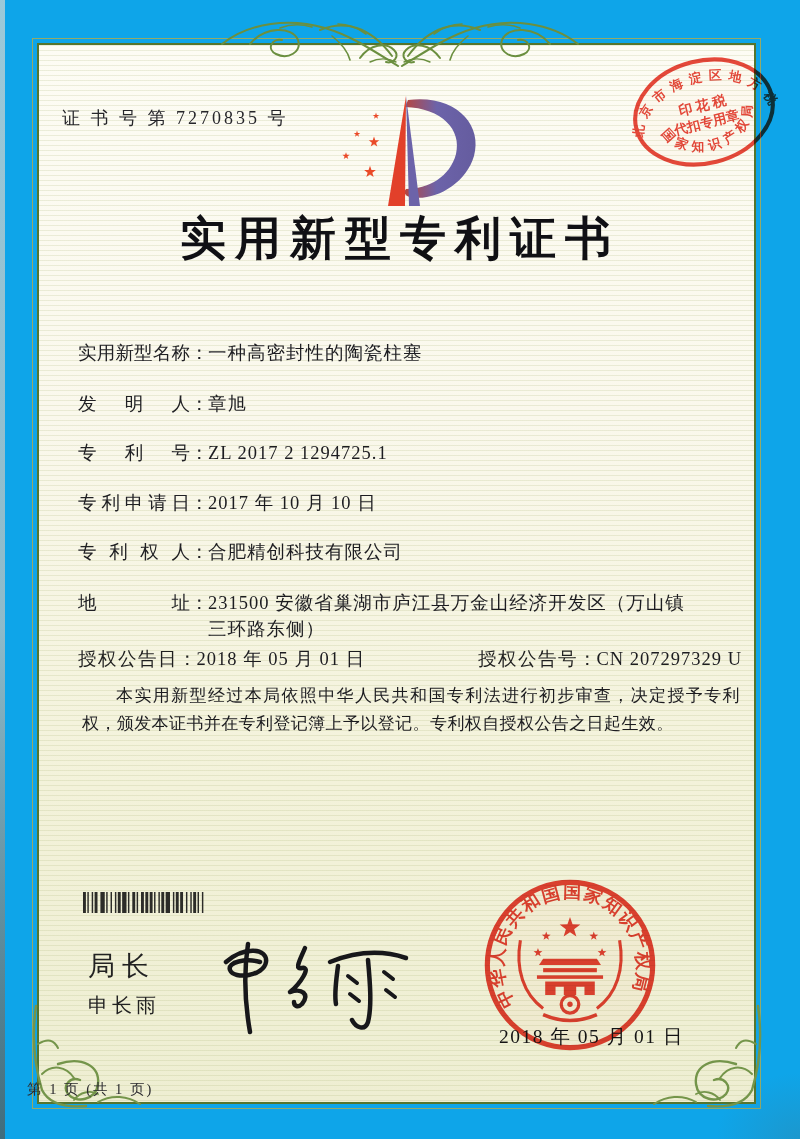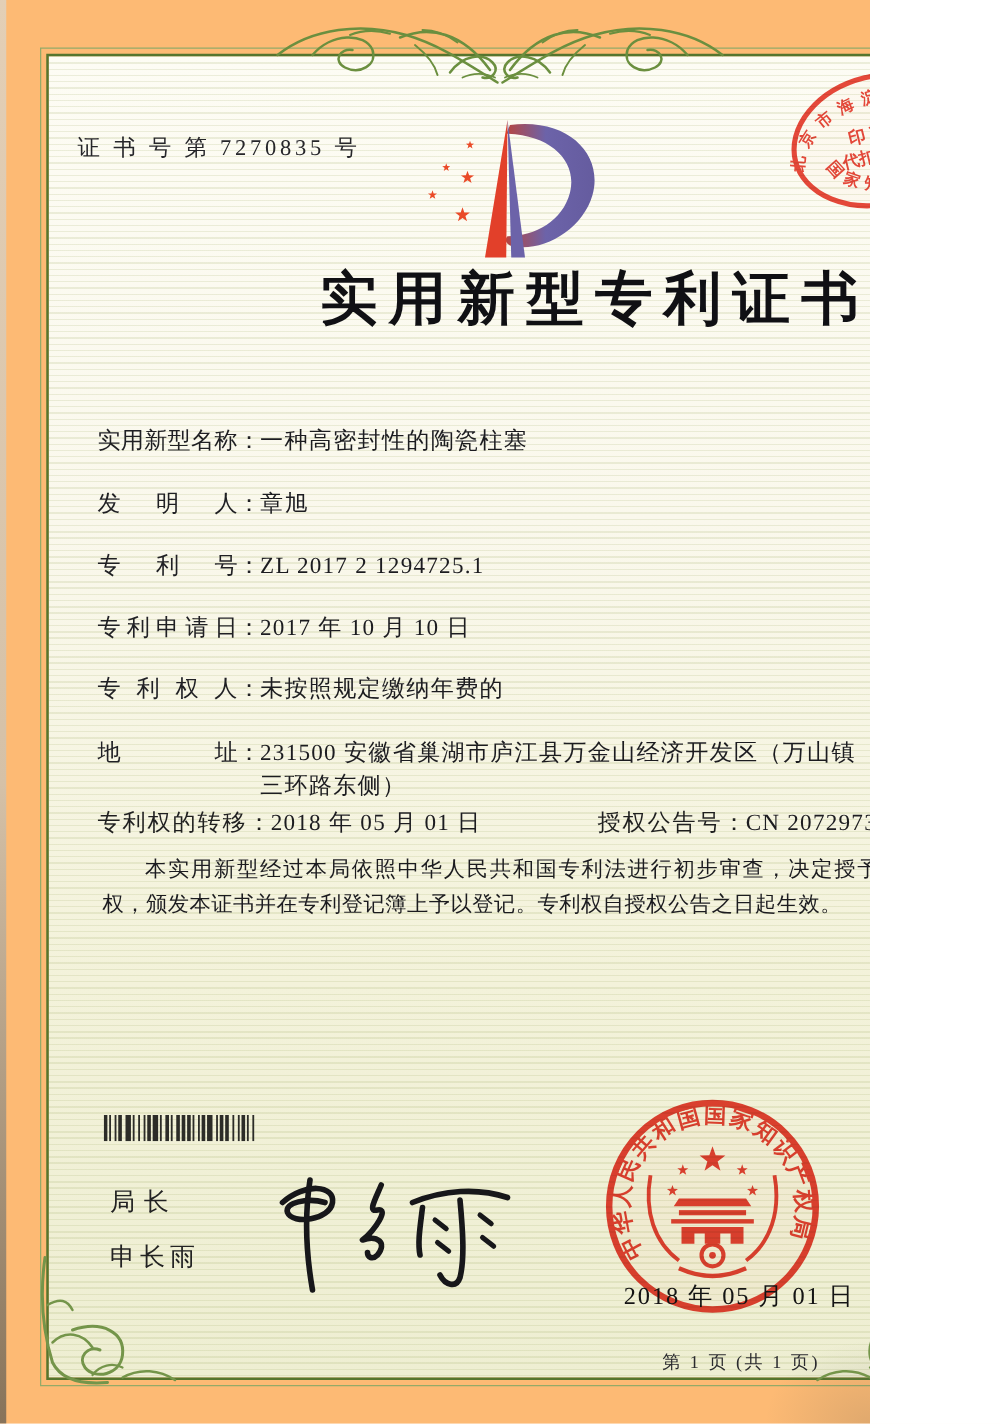--- a/index.html
+++ b/index.html
@@ -1,49 +1,49 @@
 <!DOCTYPE html>
 <html><head>
 <meta charset="utf-8">
 <style>
   html,body{margin:0;padding:0;background:#ffffff;}
-  .page{position:relative;width:696px;height:1139px;background:#fdba74;overflow:hidden;
+  .page{position:relative;width:800px;height:1139px;background:#0ea5e9;overflow:hidden;
         font-family:"Liberation Serif","DejaVu Serif",serif;color:#1f1f1f;}
   .scan-edge{position:absolute;left:0;top:0;width:5px;height:100%;
         background:linear-gradient(180deg,#d8d8d2 0%,#c4c4bd 55%,#55554f 100%);opacity:.7;}
   .frame{position:absolute;box-sizing:border-box;}
   .frame-outer{left:32px;top:38px;width:729px;height:1071px;border:1.5px solid #94aa68;}
   .frame-inner{left:37px;top:43px;width:719px;height:1061px;border:2.5px solid #55752e;
         background:
           repeating-linear-gradient(180deg, rgba(166,178,112,.20) 0 1px, rgba(166,178,112,0) 1px 5px),
           linear-gradient(180deg,#fdfcf4 0%,#faf8ec 35%,#f3f2da 70%,#eeeed2 100%);}
   .orn{position:absolute;z-index:3;}
   .cert-no{position:absolute;left:62px;top:106px;font-size:18px;letter-spacing:3px;color:#26262a;z-index:4;}
   .logo{position:absolute;left:320px;top:94px;z-index:4;}
-  .title{position:absolute;left:0;right:0;top:208px;text-align:right;font-size:46px;font-weight:bold;
+  .title{position:absolute;left:0;right:0;top:208px;text-align:center;font-size:46px;font-weight:bold;
          letter-spacing:9px;color:#101014;z-index:4;}
   .frow{position:absolute;left:78px;width:668px;font-size:18.5px;z-index:4;line-height:26px;}
   .flabel{display:inline-block;width:112px;vertical-align:top;color:#202024;}
   .fcolon{display:inline-block;width:18px;vertical-align:top;color:#202024;}
   .fvalue{display:inline-block;vertical-align:top;letter-spacing:1px;color:#1c1c20;}
   .addr2{letter-spacing:1px;}
   .grant-label{display:inline-block;letter-spacing:1.5px;}
   .grant-col-right{position:absolute;left:376px;top:0;margin-left:24px;}
   .paras{position:absolute;left:82px;width:658px;top:682px;z-index:4;font-size:17px;line-height:28px;
          text-align:justify;letter-spacing:.4px;color:#1b1b1f;}
   .paras p{margin:0;text-indent:2em;font-family:Liberation Serif, serif;}
   .paras p + p{margin-top:2px;}
   .barcode{position:absolute;left:83px;top:892px;z-index:4;}
-  .sig-title{position:absolute;left:88px;top:948px;font-size:20px;letter-spacing:7px;z-index:4;color:#222;}
+  .sig-title{position:absolute;left:88px;top:948px;font-size:27px;letter-spacing:7px;z-index:4;color:#222;}
   .sig-name{position:absolute;left:88px;top:992px;font-size:20px;letter-spacing:4px;z-index:4;color:#222;font-family:Liberation Mono, monospace;}
   .sig-script{position:absolute;left:210px;top:936px;z-index:5;}
   .seal{position:absolute;left:477px;top:872px;z-index:6;mix-blend-mode:multiply;opacity:.95;}
   .seal-date{position:absolute;left:499px;top:1023px;z-index:7;font-size:19.5px;letter-spacing:1.5px;color:#141414;}
   .tax-stamp{position:absolute;left:622px;top:50px;z-index:6;mix-blend-mode:multiply;opacity:.92;}
-  .footer{position:absolute;left:0;right:40px;top:1080px;text-align:right;font-size:14.5px;
+  .footer{position:absolute;left:0;right:40px;top:1080px;text-align:left;font-size:14.5px;
           letter-spacing:2px;color:#2a2a2e;z-index:4;margin-left:27px;}
   .curl{position:absolute;right:0;bottom:0;width:140px;height:110px;z-index:1;
         background:radial-gradient(120px 95px at 100% 100%, rgba(90,90,80,.18), rgba(90,90,80,0) 70%);}
   svg text{font-family:"Liberation Serif","DejaVu Serif",serif;}
 </style>
 </head>
 <body>
 
 <div class="page">
 
@@ -150,31 +150,31 @@
         <span>请</span>
         <span>日</span>
       </span><span class="fcolon">：</span><span class="fvalue">2017 年 10 月 10 日</span>
   </div>
   <div class="frow" style="top:539px">
     <span class="flabel" style="display: inline-flex; justify-content: space-between;">
         <span>专</span>
         <span>利</span>
         <span>权</span>
         <span>人</span>
-      </span><span class="fcolon">：</span><span class="fvalue">未按照规定缴纳年费的</span>
+      </span><span class="fcolon">：</span><span class="fvalue">合肥精创科技有限公司</span>
   </div>
   <div class="frow" style="top:590px">
     <span class="flabel" style="display: inline-flex; justify-content: space-between;">
         <span>地</span>
         <span>址</span>
       </span><span class="fcolon">：</span><span class="fvalue"><span>231500 安徽省巢湖市庐江县万金山经济开发区（万山镇</span><br><span class="addr2">三环路东侧）</span></span>
   </div>
 
   <div class="frow" style="top:646px">
-    <span class="grant-label">专利权的转移</span><span>：</span><span class="fvalue">2018 年 05 月 01 日</span>
+    <span class="grant-label">授权公告日</span><span>：</span><span class="fvalue">2018 年 05 月 01 日</span>
     <span class="grant-col-right">
       <span class="grant-label">授权公告号</span><span>：</span><span class="fvalue">CN 207297329 U</span>
     </span>
   </div>
 
   <div class="paras">
     <p>本实用新型经过本局依照中华人民共和国专利法进行初步审查，决定授予专利权，颁发本证书并在专利登记簿上予以登记。专利权自授权公告之日起生效。</p>
   </div>
 
   <svg class="barcode" width="214" height="21" viewBox="0 0 214 21">

